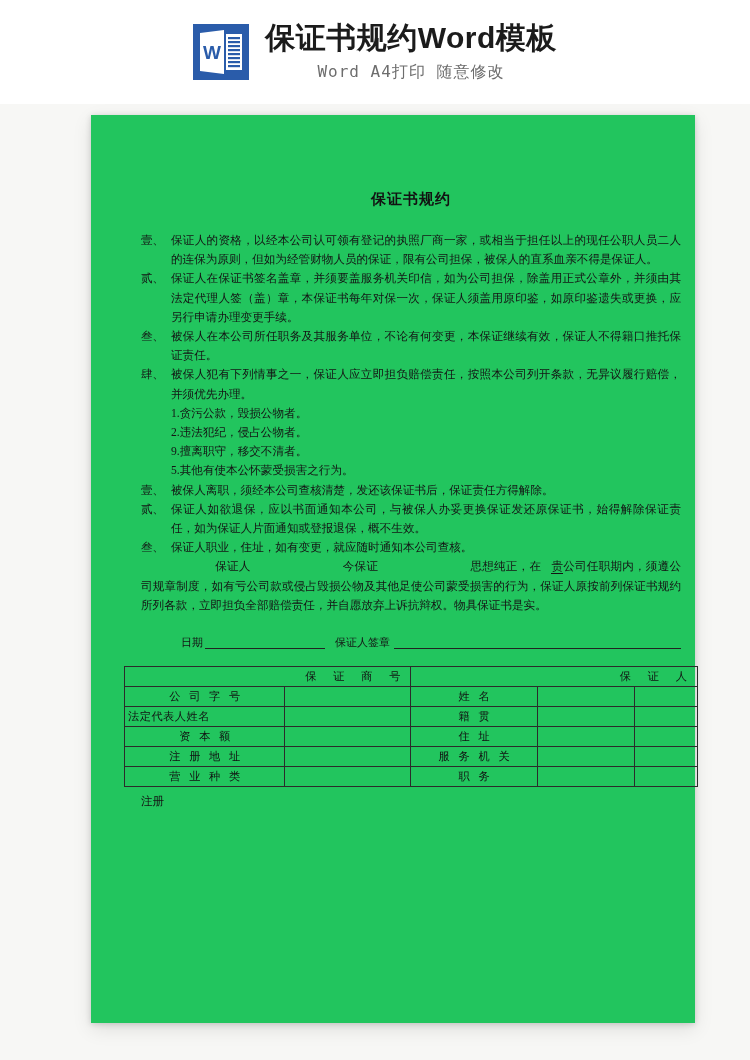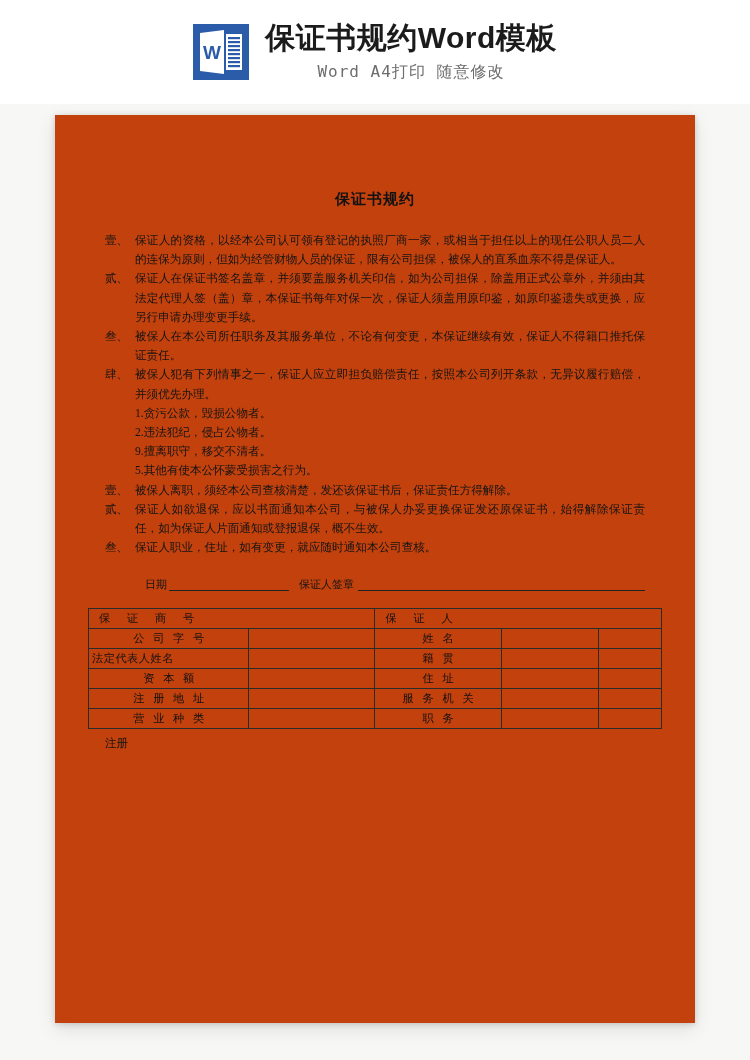--- a/index.html
+++ b/index.html
@@ -71,22 +71,23 @@
   .paper-wrap {
     position: absolute;
     left: 55px;
     top: 115px;
     width: 640px;
     height: 908px;
   }
   .paper {
     position: absolute;
     inset: 0;
-    background: #c2410c;
+    background: #22c55e;
     box-shadow: 0 1px 6px rgba(0,0,0,0.16), 0 6px 18px rgba(0,0,0,0.10);
+    margin-left: 36px;
   }
   .paper-body {
     position: absolute;
     left: 0; top: 0;
     width: 640px;
     padding: 0;
   }
 
   
   .doc-title {
@@ -169,21 +170,21 @@
     font-size: 11.2px;
     color: #111;
   }
   table.form td {
     border: 1px solid #2b2b2b;
     height: 17px;
     padding: 1px 3px;
     line-height: 15px;
   }
   .hdr-cell {
-    text-align: left;
+    text-align: right;
     letter-spacing: 7px;
     text-indent: 7px;
   }
   .lbl {
     text-align: center;
     letter-spacing: 3px;
     text-indent: 3px;
   }
   .lbl-tight {
     text-align: left;
@@ -266,20 +267,23 @@
         </div>
         <div class="clause">
           <span class="clause-num">贰、</span>
           <span class="clause-text">保证人如欲退保，应以书面通知本公司，与被保人办妥更换保证发还原保证书，始得解除保证责任，如为保证人片面通知或登报退保，概不生效。</span>
         </div>
         <div class="clause">
           <span class="clause-num">叁、</span>
           <span class="clause-text">保证人职业，住址，如有变更，就应随时通知本公司查核。</span>
         </div>
 
+        <div class="pledge-para">
+          <span class="gap-sm"></span><span>保证人</span><span class="gap-md"></span><span>今保证</span><span class="gap-md"></span><span>思想纯正，在</span><span class="gap-xs"></span><span class="u-line">贵</span><span>公司任职期内，须遵公司规章制度，如有亏公司款或侵占毁损公物及其他足使公司蒙受损害的行为，保证人原按前列保证书规约所列各款，立即担负全部赔偿责任，并自愿放弃上诉抗辩权。物具保证书是实。</span>
+        </div>
 
       </div>
 
       <div class="sig-row">
         <span class="sig-label">日期</span>
         <span class="sig-blank-1"></span>
         <span class="sig-label">保证人签章</span>
         <span class="sig-blank-2"></span>
       </div>
 

